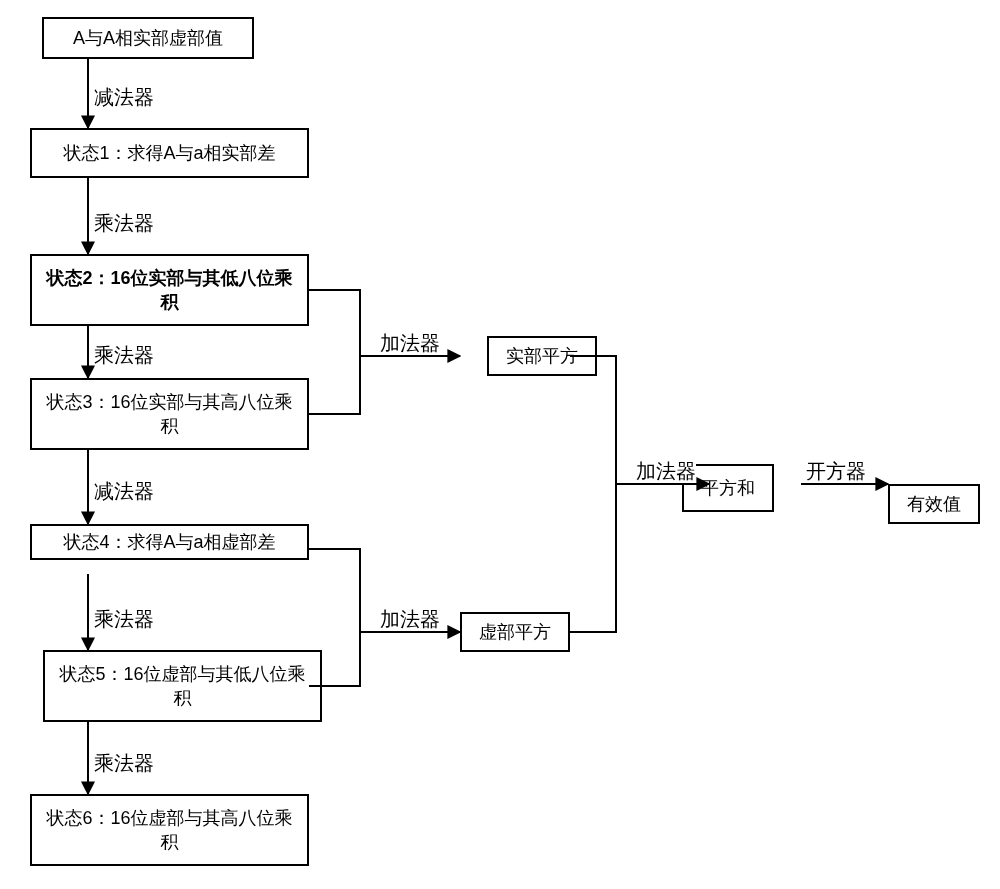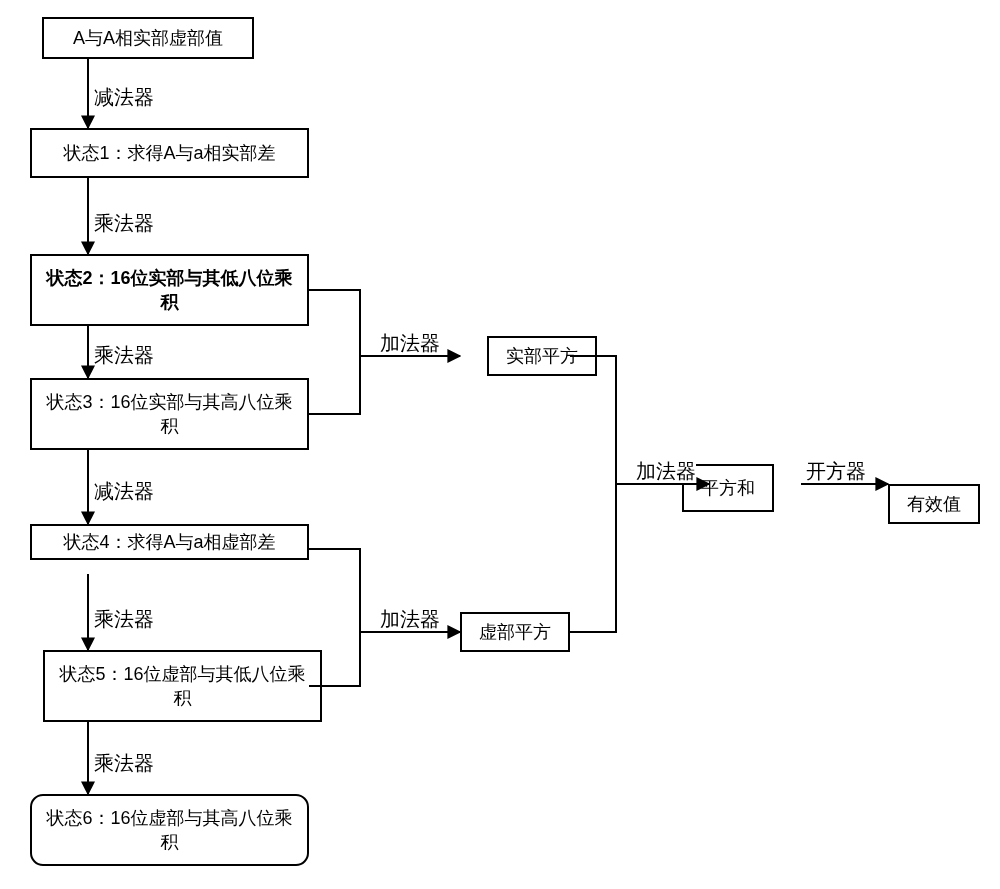--- a/index.html
+++ b/index.html
@@ -36,21 +36,21 @@
 </style>
 </head>
 <body>
 
 <div class="box" style="left:42px;  top:17px;  width:212px; height:42px;">A与A相实部虚部值</div>
 <div class="box" style="left:30px;  top:128px; width:279px; height:50px;">状态1：求得A与a相实部差</div>
 <div class="box" style="left:30px;  top:254px; width:279px; height:72px;font-weight:bold;">状态2：16位实部与其低八位乘积</div>
 <div class="box" style="left:30px;  top:378px; width:279px; height:72px;">状态3：16位实部与其高八位乘积</div>
 <div class="box" style="left:30px;  top:524px; width:279px; height:36px;">状态4：求得A与a相虚部差</div>
 <div class="box" style="left:43px;  top:650px; width:279px; height:72px;">状态5：16位虚部与其低八位乘积</div>
-<div class="box" style="left:30px;  top:794px; width:279px; height:72px;border-radius:13px;">状态6：16位虚部与其高八位乘积</div>
+<div class="box" style="left:30px;  top:794px; width:279px; height:72px;">状态6：16位虚部与其高八位乘积</div>
 
 <div class="box" style="left:460px; top:336px; width:110px; height:40px;margin-left:27px;">实部平方</div>
 <div class="box" style="left:460px; top:612px; width:110px; height:40px;">虚部平方</div>
 <div class="box" style="left:682px; top:464px; width:92px;  height:48px;">平方和</div>
 <div class="box" style="left:888px; top:464px; width:92px;  height:40px;margin-top:20px;">有效值</div>
 
 <span class="edge-label" style="left:94px; top:84px;">减法器</span>
 <span class="edge-label" style="left:94px; top:210px;">乘法器</span>
 <span class="edge-label" style="left:94px; top:342px;">乘法器</span>
 <span class="edge-label" style="left:94px; top:478px;">减法器</span>

